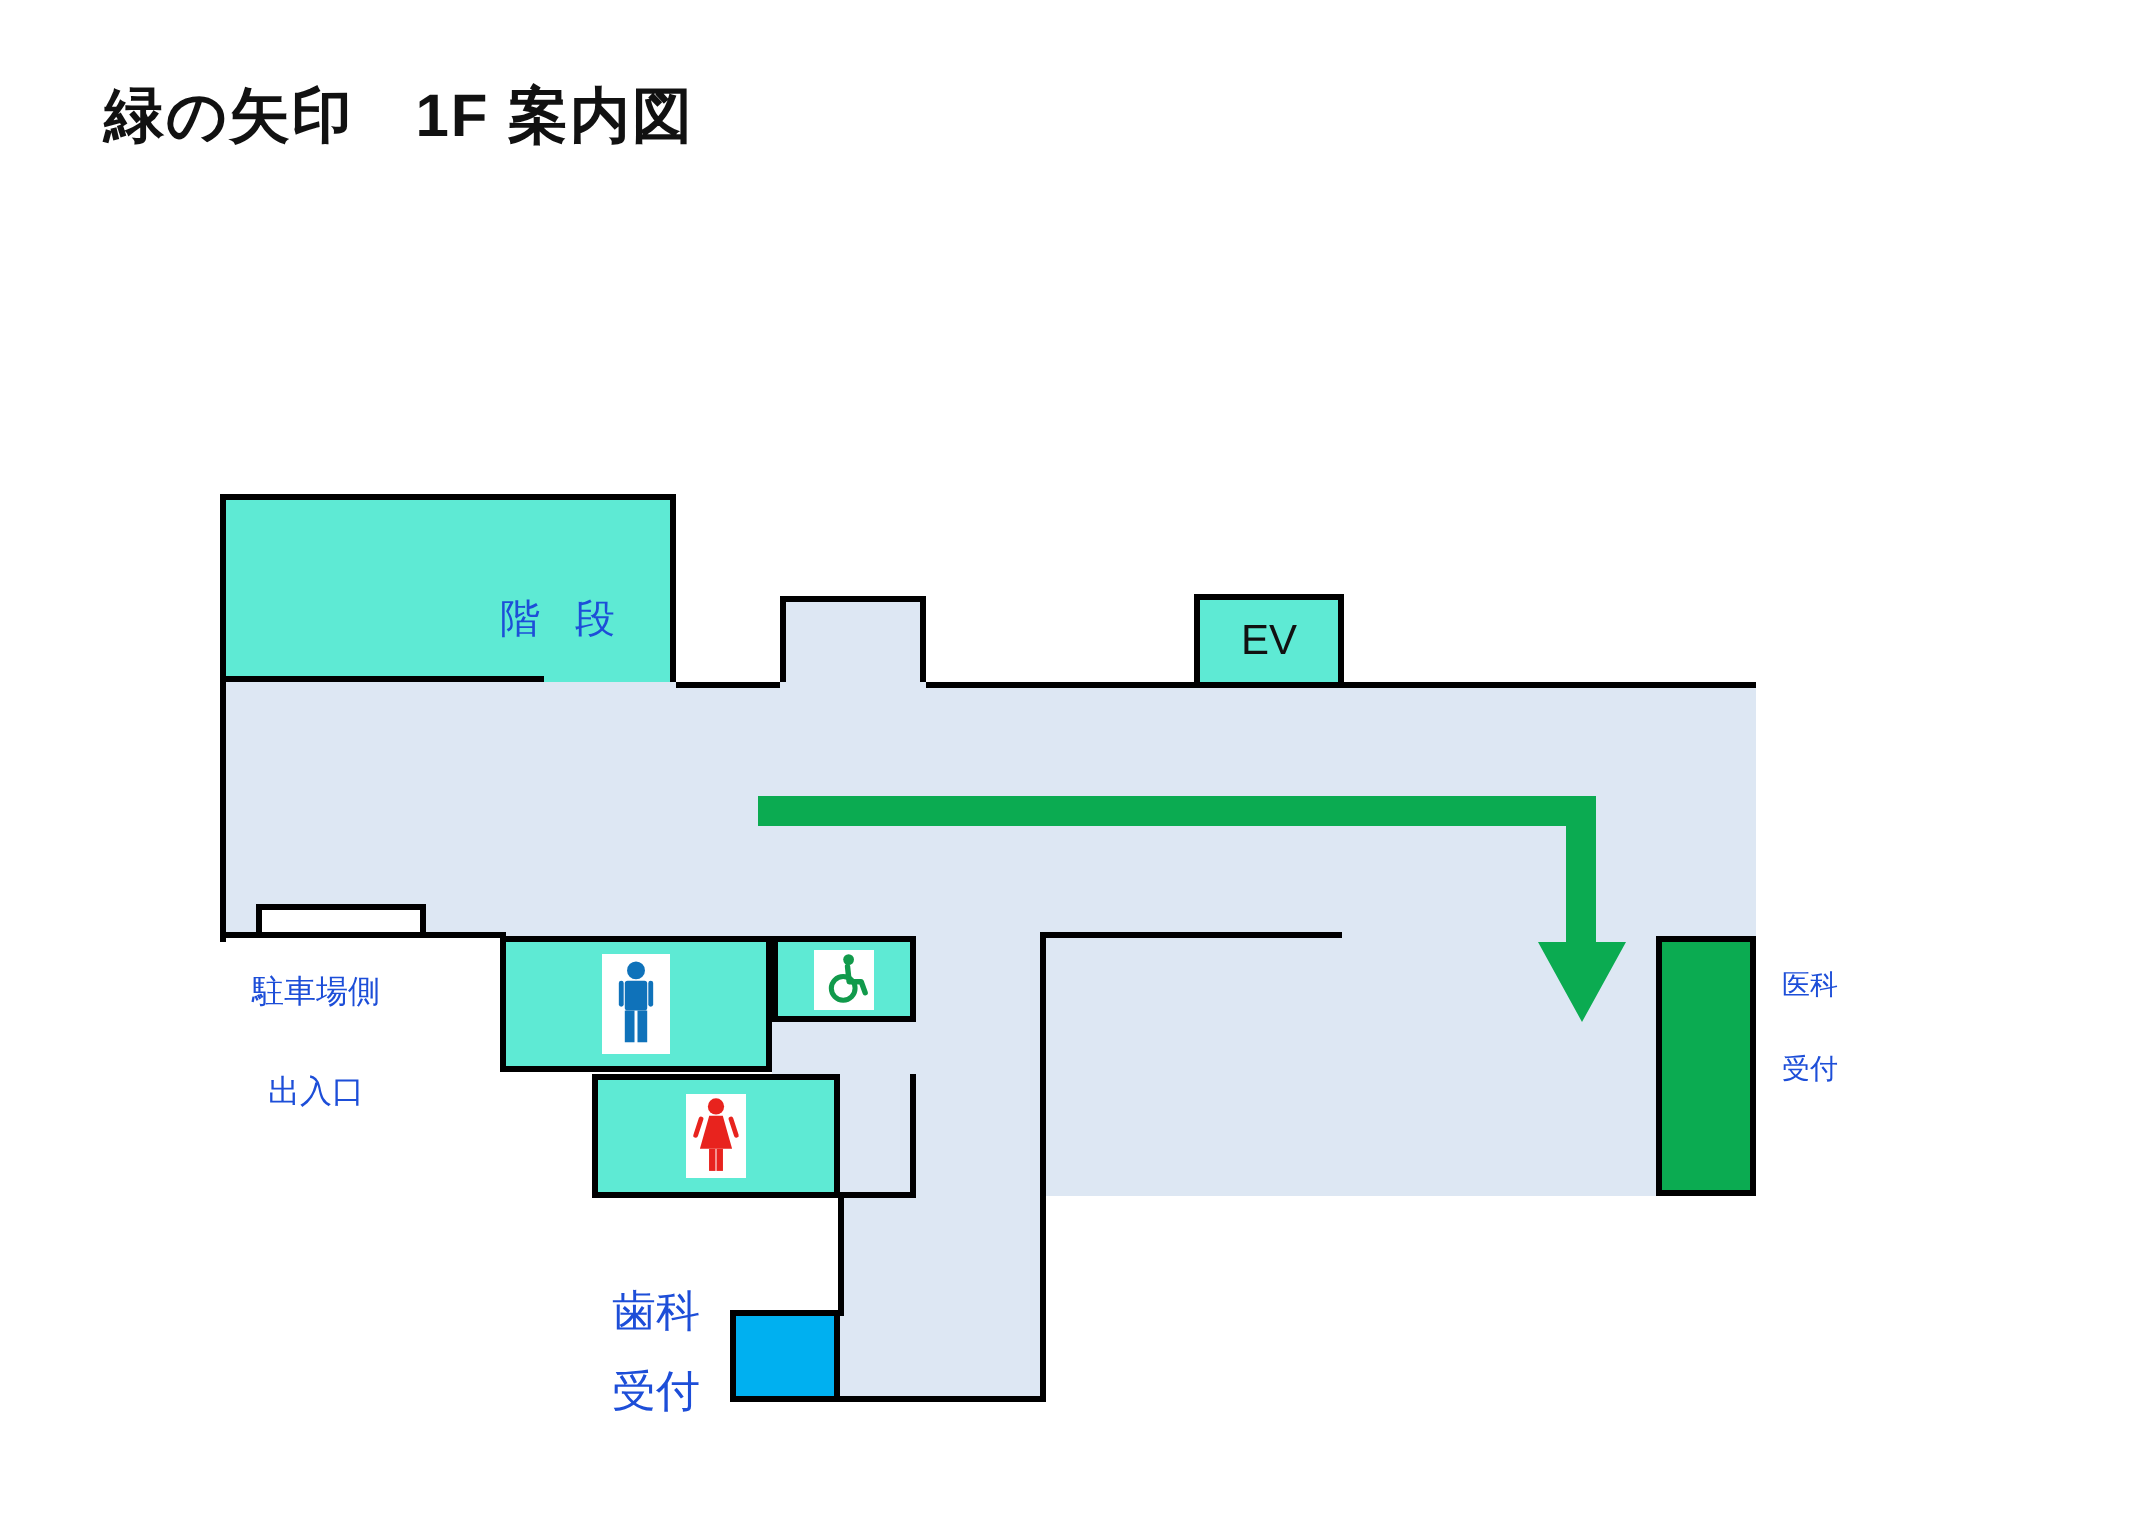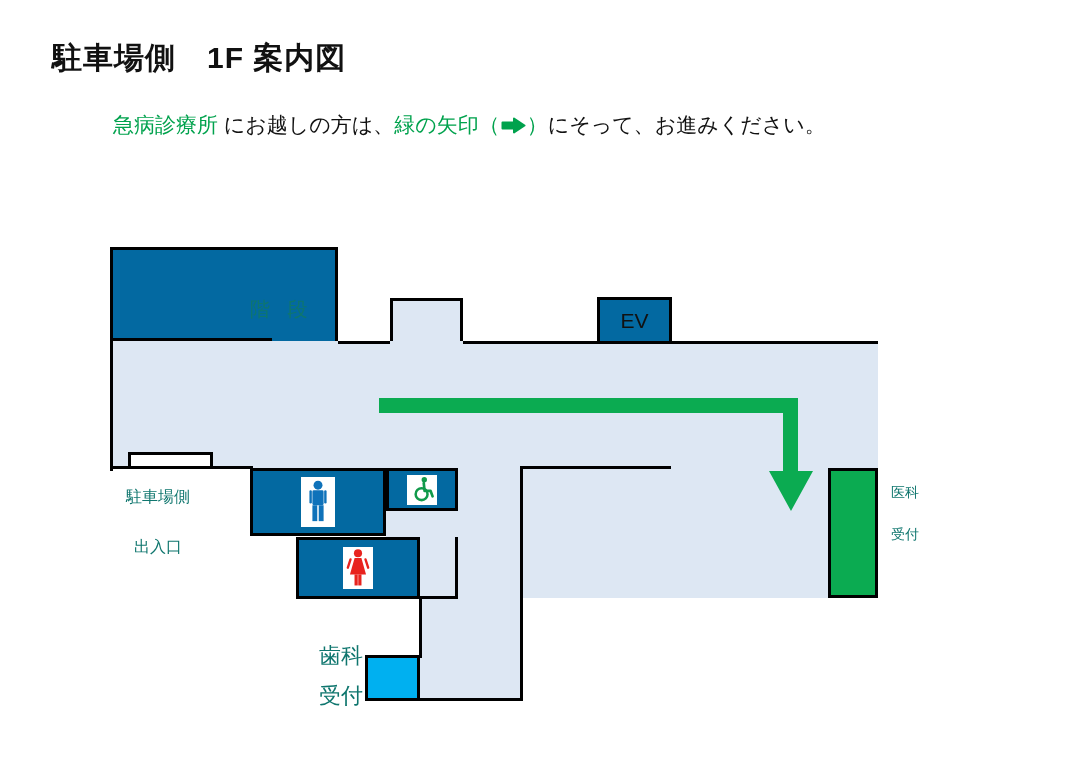--- a/index.html
+++ b/index.html
@@ -1,43 +1,38 @@
 <!DOCTYPE html>
 <html><head>
 <meta charset="utf-8">
 <style>
   html,body{margin:0;padding:0;background:#fff;}
   body{font-family:"Liberation Sans","DejaVu Sans",sans-serif;color:#111;}
   #stage{position:relative;width:1077px;height:761px;background:#fff;overflow:hidden;}
   .abs{position:absolute;box-sizing:border-box;}
   .fill{position:absolute;box-sizing:border-box;background:#dde7f3;}
   .wall{position:absolute;background:#000;}
-  .room{position:absolute;box-sizing:border-box;background:#0369a1;border:3px solid #000;
+  .room{position:absolute;box-sizing:border-box;background:#5eead4;border:3px solid #000;
         display:flex;align-items:center;justify-content:center;}
   .open-bottom{border-bottom:none;background:#dde7f3;}
   .plaque{background:#fff;display:flex;align-items:center;justify-content:center;}
-  .lbl{position:absolute;color:#0f766e;white-space:nowrap;}
+  .lbl{position:absolute;color:#1d4ed8;white-space:nowrap;}
   .green-t{color:#00a24d;}
   #title{position:absolute;left:52px;top:38px;font-size:30px;font-weight:bold;letter-spacing:1px;}
   #instr{position:absolute;left:113px;top:107px;font-size:21px;line-height:36px;}
   .arr-ic{vertical-align:-2px;margin:0 1px;}
 </style>
 </head>
 <body>
 
 <div id="stage">
 
-  <div id="title">駐車場側　1F 案内図</div>
+  <div id="title">緑の矢印　1F 案内図</div>
 
   <div id="instr">
-    <div>
-      <span class="green-t">急病診療所</span><span> にお越しの方は、</span><span class="green-t">緑の矢印（</span><svg class="arr-ic" width="25" height="17" viewBox="0 0 25 17">
-          <path d="M1.5 5.5 H13 V1.5 L23.5 8.5 L13 15.5 V11.5 H1.5 Z" fill="#00a24d" stroke="#00a24d" stroke-width="2" stroke-linejoin="round"></path>
-        </svg><span class="green-t">）</span><span>にそって、お進みください。</span>
-    </div>
   </div>
 
   <div class="fill" style="left:110px;top:341px;width:768px;height:127px;"></div>
   <div class="fill" style="left:522px;top:468px;width:356px;height:130px;"></div>
   <div class="fill" style="left:458px;top:468px;width:64px;height:70px;"></div>
   <div class="fill" style="left:386px;top:511px;width:72px;height:27px;"></div>
   <div class="fill" style="left:419px;top:537px;width:103px;height:62px;"></div>
   <div class="fill" style="left:420px;top:599px;width:102px;height:102px;"></div>
 
   <div class="room" style="left:110px;top:247px;width:228px;height:94px;border-bottom:none;"></div>
@@ -103,21 +98,21 @@
   </div>
 
   <div class="wall" style="left:455px;top:537px;width:3px;height:62px;"></div>
   <div class="wall" style="left:419px;top:596px;width:39px;height:3px;"></div>
   <div class="wall" style="left:522px;top:466px;width:149px;height:3px;"></div>
   <div class="wall" style="left:520px;top:466px;width:3px;height:235px;"></div>
   <div class="wall" style="left:419px;top:596px;width:3px;height:62px;"></div>
   <div class="wall" style="left:420px;top:698px;width:103px;height:3px;"></div>
 
   <div class="abs" style="left:365px;top:655px;width:55px;height:46px;background:#00b0f0;border:3px solid #000;"></div>
-  <div class="lbl" style="left:319px;top:643px;font-size:22px;line-height:26px;">
+  <div class="lbl" style="left:306px;top:643px;font-size:22px;line-height:26px;">
     <div>歯科</div>
     <div style="margin-top:14px;">受付</div>
   </div>
 
   <div class="abs" style="left:828px;top:468px;width:50px;height:130px;background:#0bab51;border:3px solid #000;"></div>
   <div class="lbl" style="left:891px;top:479px;font-size:14px;line-height:26px;">
     <div>医科</div>
     <div style="margin-top:16px;">受付</div>
   </div>
 

